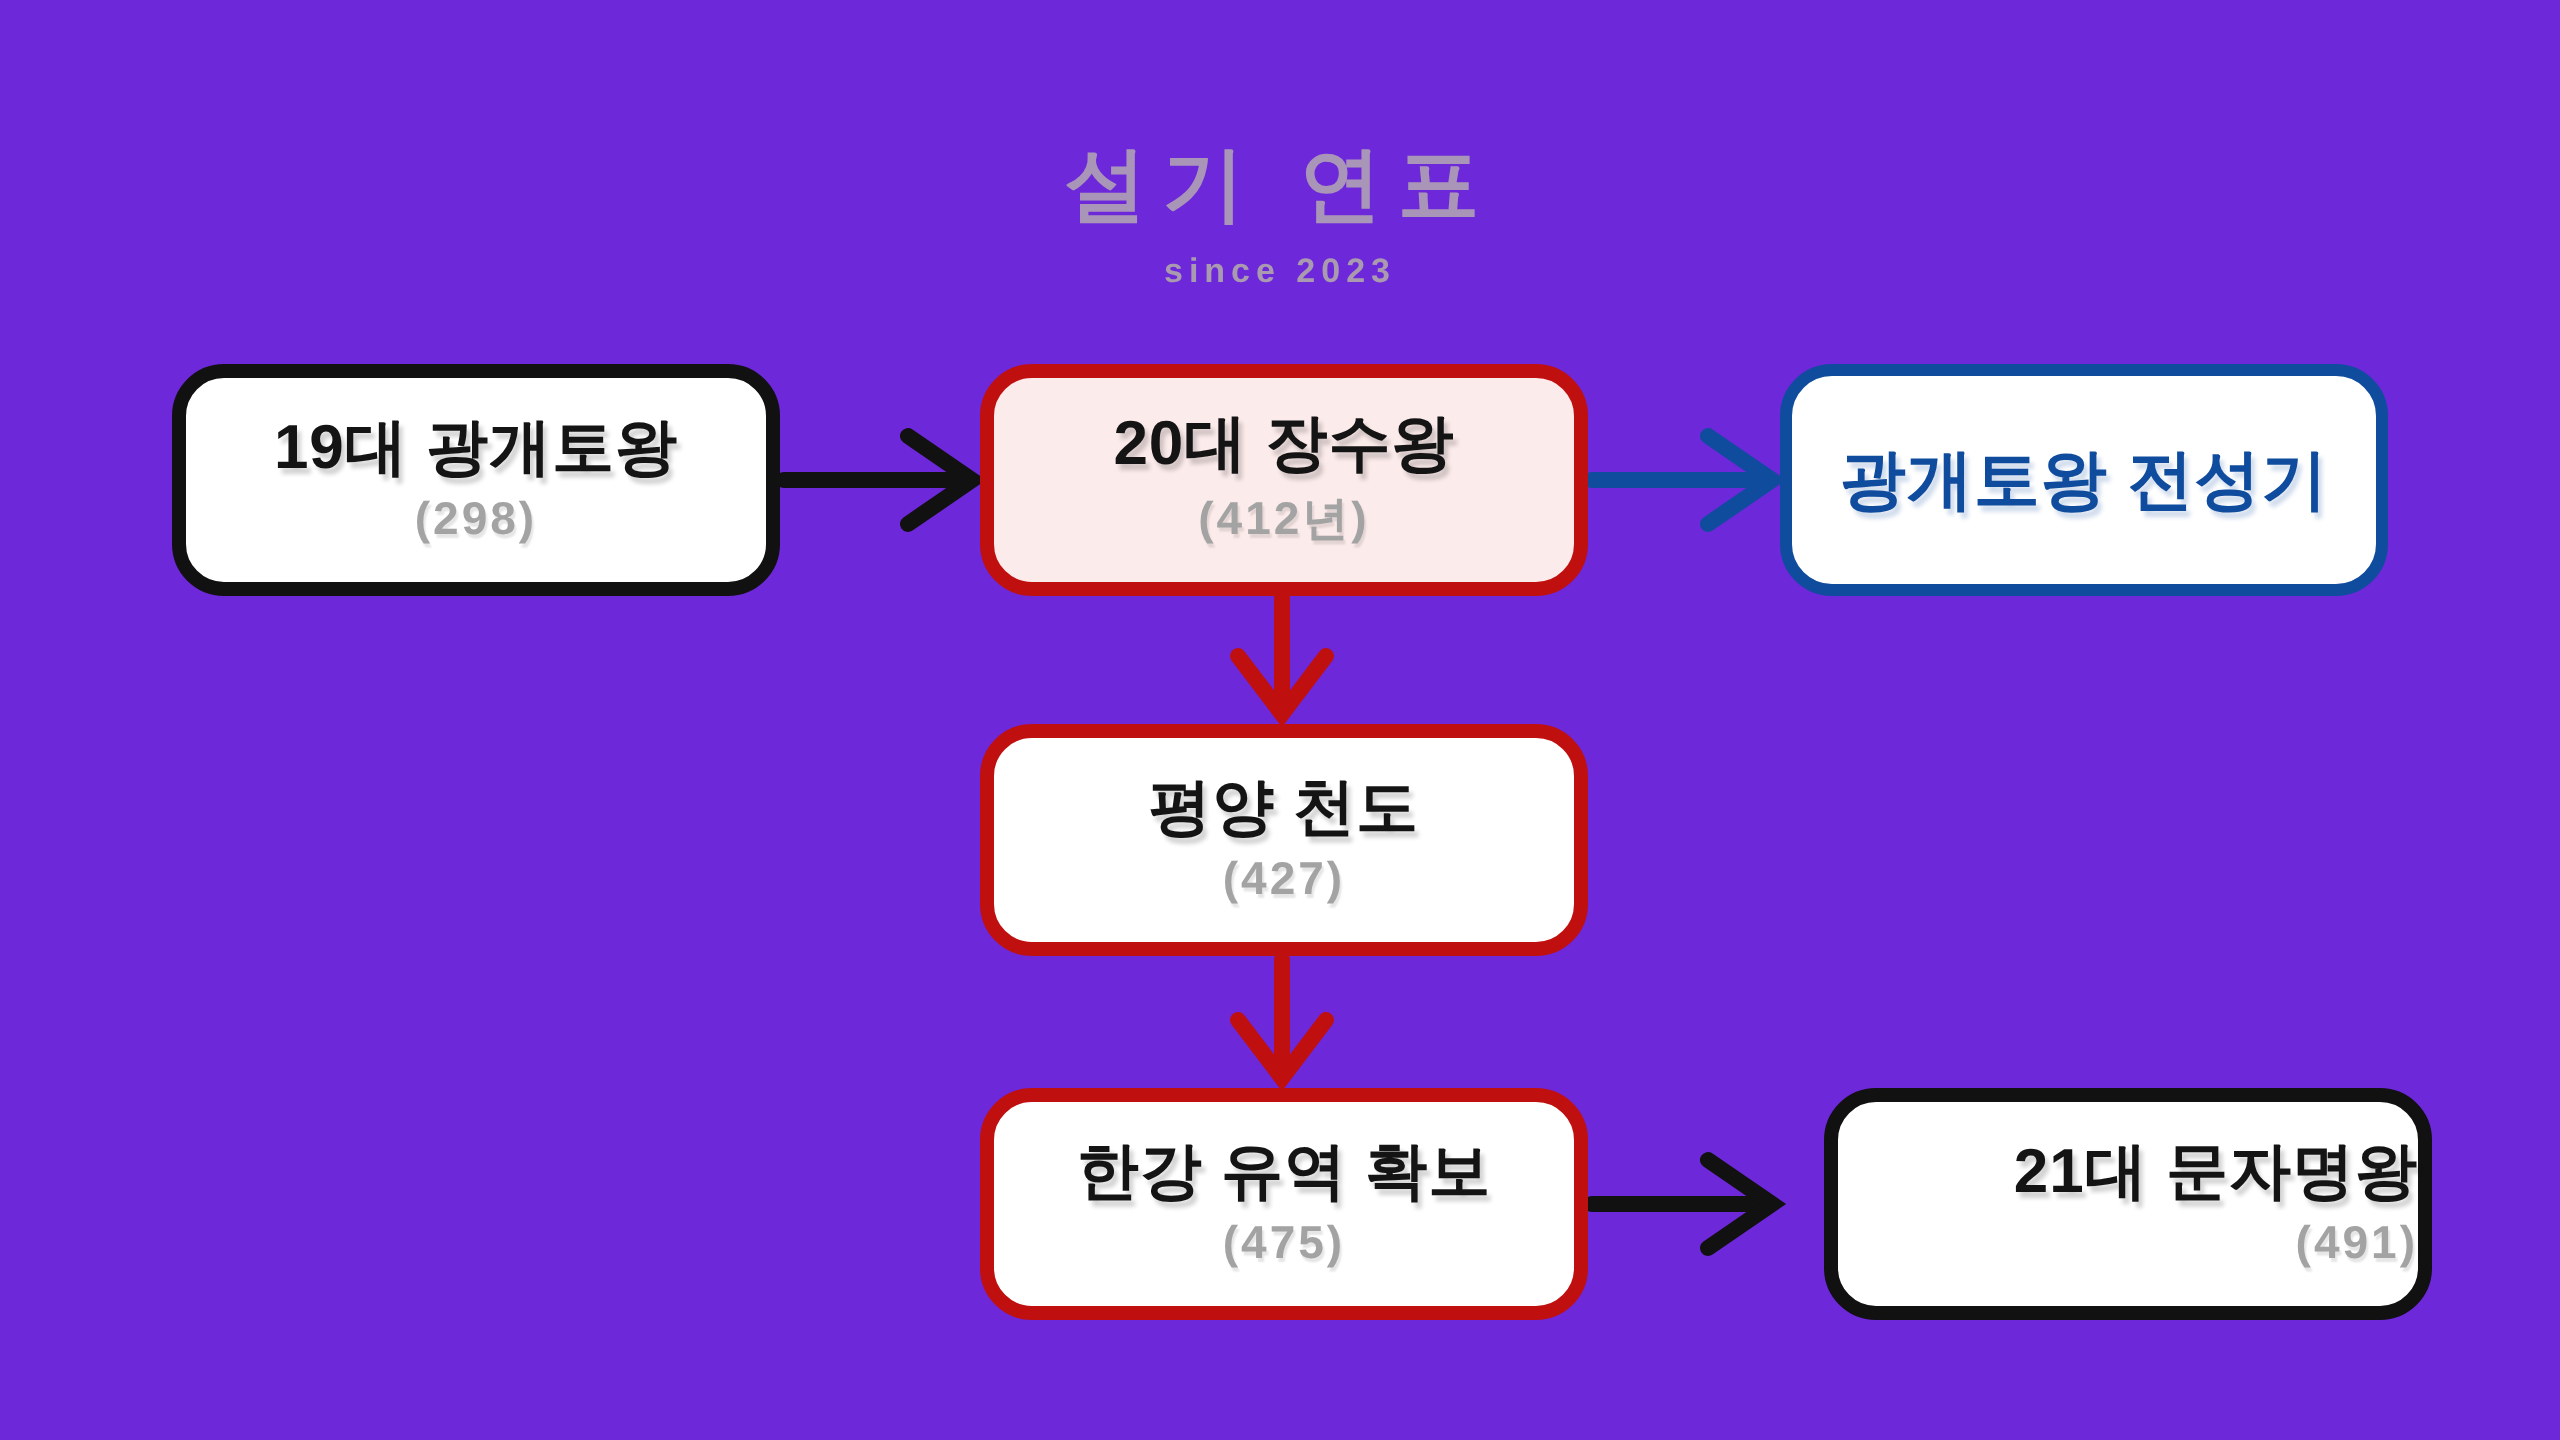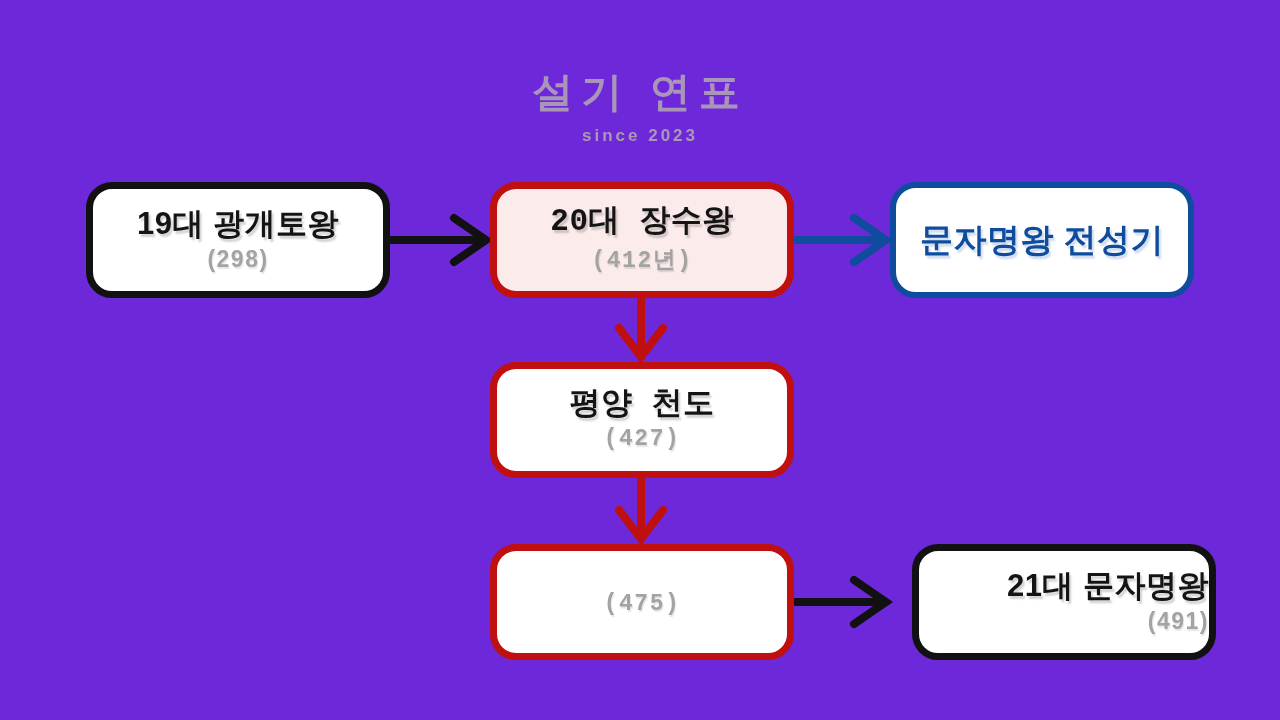--- a/index.html
+++ b/index.html
@@ -48,21 +48,21 @@
     box-sizing: border-box;
     background: #ffffff;
     border: 7px solid #111111;
     border-radius: 26px;
     display: flex;
     flex-direction: column;
     align-items: center;
     justify-content: center;
   }
   .node.border-black { border-color: #111111; }
-  .node.border-red   { border-color: #c00f0f; font-family: Liberation Mono, monospace; }
+  .node.border-red   { border-color: #c00f0f; }
   .node.border-blue  { border-color: #0f4c9e; border-width: 6px; }
   .node.fill-pink    { background: #fcebeb; }
   .node .title {
     font-size: 31px;
     font-weight: 800;
     color: #141414;
     letter-spacing: 0.5px;
     line-height: 1.1;
     text-shadow: 2px 3px 2px rgba(0,0,0,0.18);
     white-space: nowrap;
@@ -137,29 +137,30 @@
     <div class="title">19대 광개토왕</div>
     <div class="year">(298)</div>
   </div>
 
   <div class="node border-red fill-pink" style="left:490px; top:182px;">
     <div class="title">20대 장수왕</div>
     <div class="year">(412년)</div>
   </div>
 
   <div class="node border-blue" style="left:890px; top:182px;">
-    <div class="title">문자명왕 전성기</div>
+    <div class="title">광개토왕 전성기</div>
   </div>
 
   <div class="node border-red" style="left:490px; top:362px;">
     <div class="title">평양 천도</div>
     <div class="year">(427)</div>
   </div>
 
   <div class="node border-red" style="left:490px; top:544px;">
+    <div class="title">한강 유역 확보</div>
     <div class="year">(475)</div>
   </div>
 
   <div class="node border-black" style="left:912px; top:544px;align-items:flex-end;">
     <div class="title">21대 문자명왕</div>
     <div class="year">(491)</div>
   </div>
 
 </div>
 

